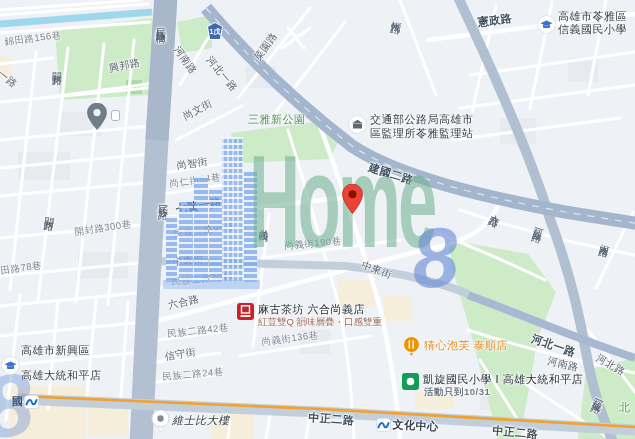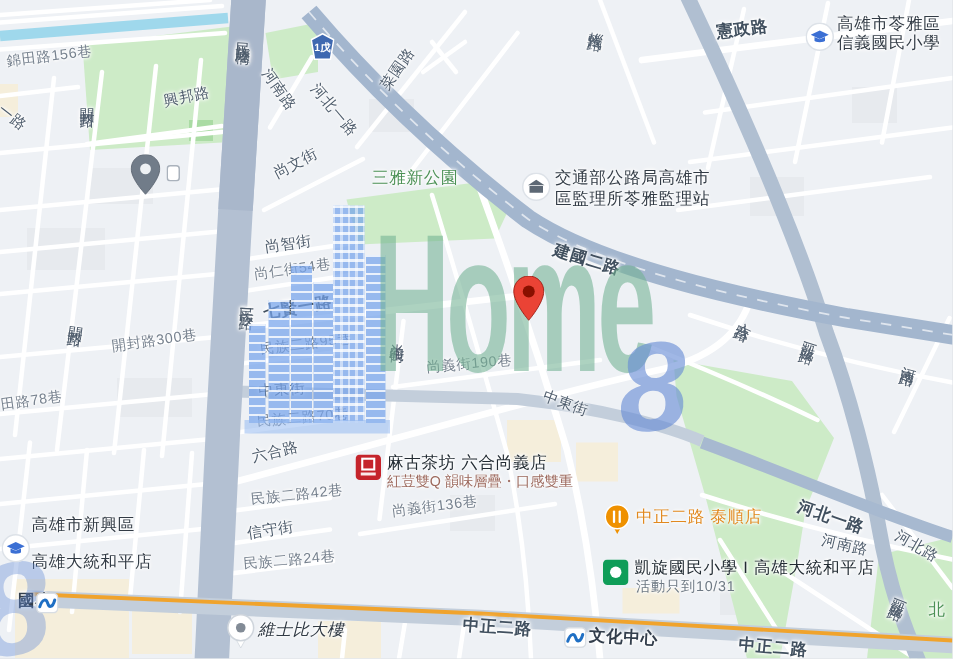--- a/index.html
+++ b/index.html
@@ -15,21 +15,21 @@
     position:absolute;z-index:3;white-space:nowrap;line-height:1.15;
     font-size:10px;color:#4e5c6c;letter-spacing:.5px;
     text-shadow:0 0 2px #fff,0 0 2px #fff,0 0 3px #fff,0 0 4px #fff;
     transform-origin:0 0;pointer-events:none;
   }
   .lbl.lane{font-size:9.5px;color:#76818e;}
   .lbl.roadb{font-size:11px;color:#41505f;font-weight:600;}
   .lbl.park{font-size:11px;color:#4c9156;}
   .lbl.ptitle{font-size:11px;color:#222b33;}
   .lbl.poi{font-size:11px;color:#323b45;}
-  .lbl.sub{font-size:9.5px;color:#6e7984;}
+  .lbl.sub{font-size:9.5px;color:#6e7984;font-weight:bold;}
   .lbl.ad{font-size:9.5px;color:#9c685c;letter-spacing:0;}
   .lbl.orange{font-size:11px;color:#e1891f;}
   .lbl.station{font-size:11px;color:#333e4c;font-weight:600;}
   .lbl.vert{writing-mode:vertical-rl;text-orientation:upright;letter-spacing:1.5px;}
   
   .wm{position:absolute;z-index:4;pointer-events:none;}
   .wb{
     position:absolute;z-index:4;pointer-events:none;
     background-color:rgba(118,163,235,.72);
     background-image:repeating-linear-gradient(180deg,rgba(255,255,255,.8) 0 1.6px,rgba(255,255,255,0) 1.6px 6px);
@@ -234,21 +234,21 @@
       <span class="lbl station" style="left: 393px; top: 418px; transform: rotate(3deg);">文化中心</span>
       <span class="lbl poi" style="left: 172px; top: 414px; font-style: italic;">維士比大樓</span>
       <span class="lbl poi" style="left: 558px; top: 10px;">高雄市苓雅區</span>
       <span class="lbl poi" style="left: 558px; top: 23px;">信義國民小學</span>
       <span class="lbl poi" style="left: 370px; top: 113px;">交通部公路局高雄市</span>
       <span class="lbl poi" style="left: 370px; top: 127px;">區監理所苓雅監理站</span>
       <span class="lbl poi" style="left: 21px; top: 344px;">高雄市新興區</span>
       <span class="lbl poi" style="left: 21px; top: 369px;">高雄大統和平店</span>
       <span class="lbl ptitle" style="left: 258px; top: 303px;">麻古茶坊 六合尚義店</span>
       <span class="lbl ad" style="left: 258px; top: 317px;">紅荳雙Q 韻味層疊・口感雙重</span>
-      <span class="lbl orange" style="left: 424px; top: 339px;">中正二路 泰順店</span>
+      <span class="lbl orange" style="left: 424px; top: 339px;">猜心泡芙 泰順店</span>
       <span class="lbl ptitle" style="left: 423px; top: 373px;">凱旋國民小學 I 高雄大統和平店</span>
       <span class="lbl sub" style="left: 424px; top: 387px;">活動只到10/31</span>
       <div class="pin" style="left: 87px; top: 103px;">
         <svg width="20" height="27" viewBox="0 0 20 27">
           <path d="M10 0C4.8 0 .5 4.2.5 9.5.5 16.6 10 26.5 10 26.5S19.5 16.6 19.5 9.5C19.5 4.2 15.2 0 10 0Z" fill="#717c89" stroke="#5d6773" stroke-width=".6"></path>
           <circle cx="10" cy="9.6" r="3.6" fill="#eef1f4"></circle>
         </svg>
       </div>
       <div class="pin" style="left: 111px; top: 110px;">
         <svg width="9" height="11" viewBox="0 0 9 11">

